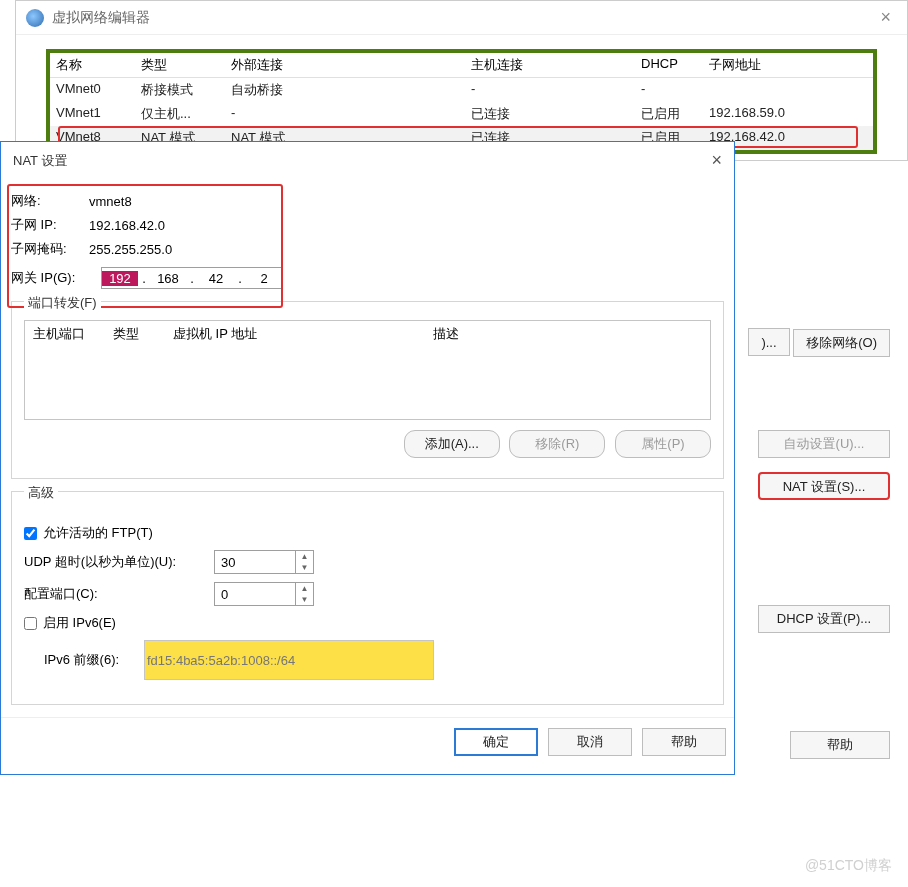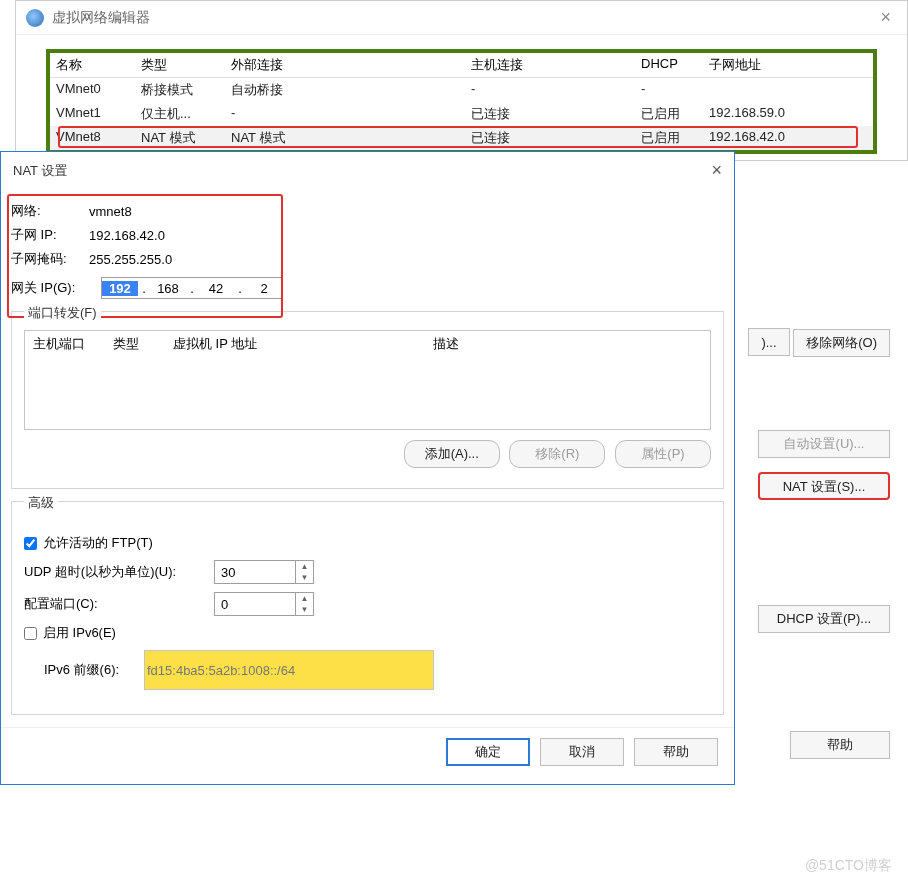--- a/index.html
+++ b/index.html
@@ -23,36 +23,36 @@
     .net-table .c5 { width: 68px; }
     .net-table .c6 { flex: 1; }
     .net-table .sel { background: #f2f2f2; }
     .annot-row3 { position: absolute; left: 42px; top: 125px; width: 800px; height: 22px; border: 2px solid #e03030; border-radius: 3px; pointer-events: none; }
     .btn { display: inline-flex; align-items: center; justify-content: center; min-width: 96px; height: 28px; padding: 0 12px; border: 1px solid #bdbdbd; background: #f6f6f6; color: #222; margin-bottom: 8px; }
     .btn.disabled { color: #9b9b9b; }
     .btn.block { display: block; width: 100%; margin-bottom: 14px; text-align: center; line-height: 26px; }
     .nat-settings-hl { border: 2px solid #e03030; border-radius: 4px; }
 
     
-    .dlg { position: absolute; left: 0; top: 151px; width: 735px; background: #fff; border: 1px solid #2a7ad6; }
+    .dlg { position: absolute; left: 0; top: 141px; width: 735px; background: #fff; border: 1px solid #2a7ad6; }
     .dlg-title { display: flex; align-items: center; padding: 8px 12px; font-size: 14px; color: #333; }
     .dlg-title .x { margin-left: auto; font-size: 18px; color: #555; }
 
     .info-box { margin: 8px 10px 4px 10px; padding: 2px 0; }
     .info-box .line { display: flex; align-items: center; padding: 3px 0; }
     .info-box .k { width: 78px; }
     .info-box .v { }
     .annot-info { position: absolute; left: 6px; top: 42px; width: 276px; height: 124px; border: 2px solid #e03030; border-radius: 3px; pointer-events: none; }
 
     .gw-ip { display: flex; align-items: center; margin: 2px 10px 6px 10px; }
     .gw-ip .k { width: 90px; }
     .ip-input { display: flex; align-items: center; border: 1px solid #9e9e9e; height: 22px; background: #fff; }
     .ip-input span { display: inline-block; width: 36px; text-align: center; }
     .ip-input span.dot { width: 12px; }
-    .ip-input .first { background: #3b82f6; color: #fff; font-weight: bold; }
+    .ip-input .first { background: #be185d; color: #fff; }
 
     fieldset { border: 1px solid #d5d5d5; margin: 12px 10px; padding: 10px 12px 12px 12px; }
     fieldset > .legend { position: relative; top: -18px; background: #fff; display: inline-block; padding: 0 4px; color: #333; }
 
     .pf-list { border: 1px solid #c5c5c5; height: 100px; margin-top: -10px; }
     .pf-list .hdr { display: flex; padding: 4px 8px; }
     .pf-list .h1 { width: 80px; }
     .pf-list .h2 { width: 60px; }
     .pf-list .h3 { width: 260px; }
     .pf-list .h4 { flex: 1; }
@@ -68,21 +68,21 @@
     .adv .spin input { border: none; width: 80px; padding: 0 6px; }
     .adv .spin .arrows { width: 18px; display: flex; flex-direction: column; border-left: 1px solid #9e9e9e; }
     .adv .spin .arrows span { flex: 1; font-size: 8px; text-align: center; line-height: 11px; color: #666; }
     .adv .ipv6-prefix { display: flex; align-items: center; margin: 8px 0 12px 20px; }
     .adv .ipv6-prefix .lab { width: 100px; }
     .adv .ipv6-prefix input { border: 1px solid #c5c5c5; background: #fde047; color: #777; width: 290px; height: 40px; padding: 0 2px; }
 
     .dns-row { margin: 4px 0 2px 0; }
     .dns-row .btn { margin-right: 8px; }
 
-    .dlg-footer { display: flex; justify-content: flex-end; padding: 10px 16px; gap: 10px; border-top: 1px solid #eee; }
+    .dlg-footer { display: flex; justify-content: flex-end; padding: 10px 8px; gap: 10px; border-top: 1px solid #eee; }
     .dlg-footer .btn { min-width: 84px; }
     .dlg-footer .primary { border: 2px solid #2a7ad6; background: #fff; }
 
     .help-btn { position: absolute; right: 18px; bottom: 120px; }
     .bottom-right-side { position: absolute; right: 18px; bottom: 246px; }
 
     .watermark { position: absolute; right: 16px; bottom: 12px; color: #d0d0d0; font-size: 14px; }
   </style>
 </head>
 <body>

